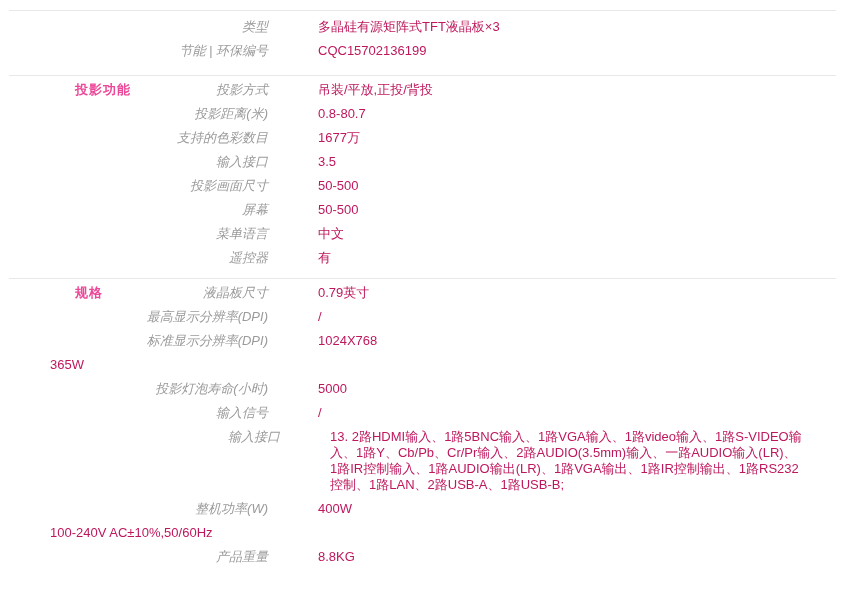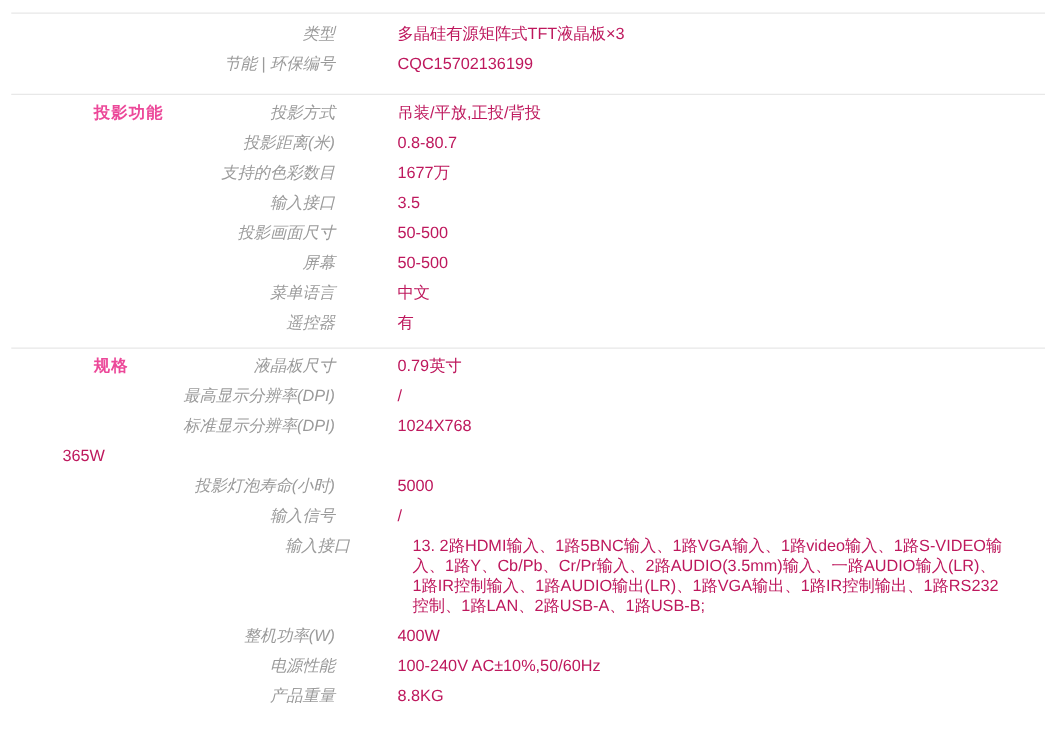--- a/index.html
+++ b/index.html
@@ -168,21 +168,20 @@
     <span class="label">输入接口</span>
     <span class="value">13. 2路HDMI输入、1路5BNC输入、1路VGA输入、1路video输入、1路S-VIDEO输入、1路Y、Cb/Pb、Cr/Pr输入、2路AUDIO(3.5mm)输入、一路AUDIO输入(LR)、1路IR控制输入、1路AUDIO输出(LR)、1路VGA输出、1路IR控制输出、1路RS232控制、1路LAN、2路USB-A、1路USB-B;</span>
   </div>
 
   <div class="row">
     <span class="label">整机功率(W)</span>
     <span class="value">400W</span>
   </div>
 
   <div class="row">
-    <span class="label">电源性能</span>
     <span class="value">100-240V AC±10%,50/60Hz</span>
   </div>
 
 
   <div class="row">
     <span class="label">产品重量</span>
     <span class="value">8.8KG</span>
   </div>
 </div>
   </div>

